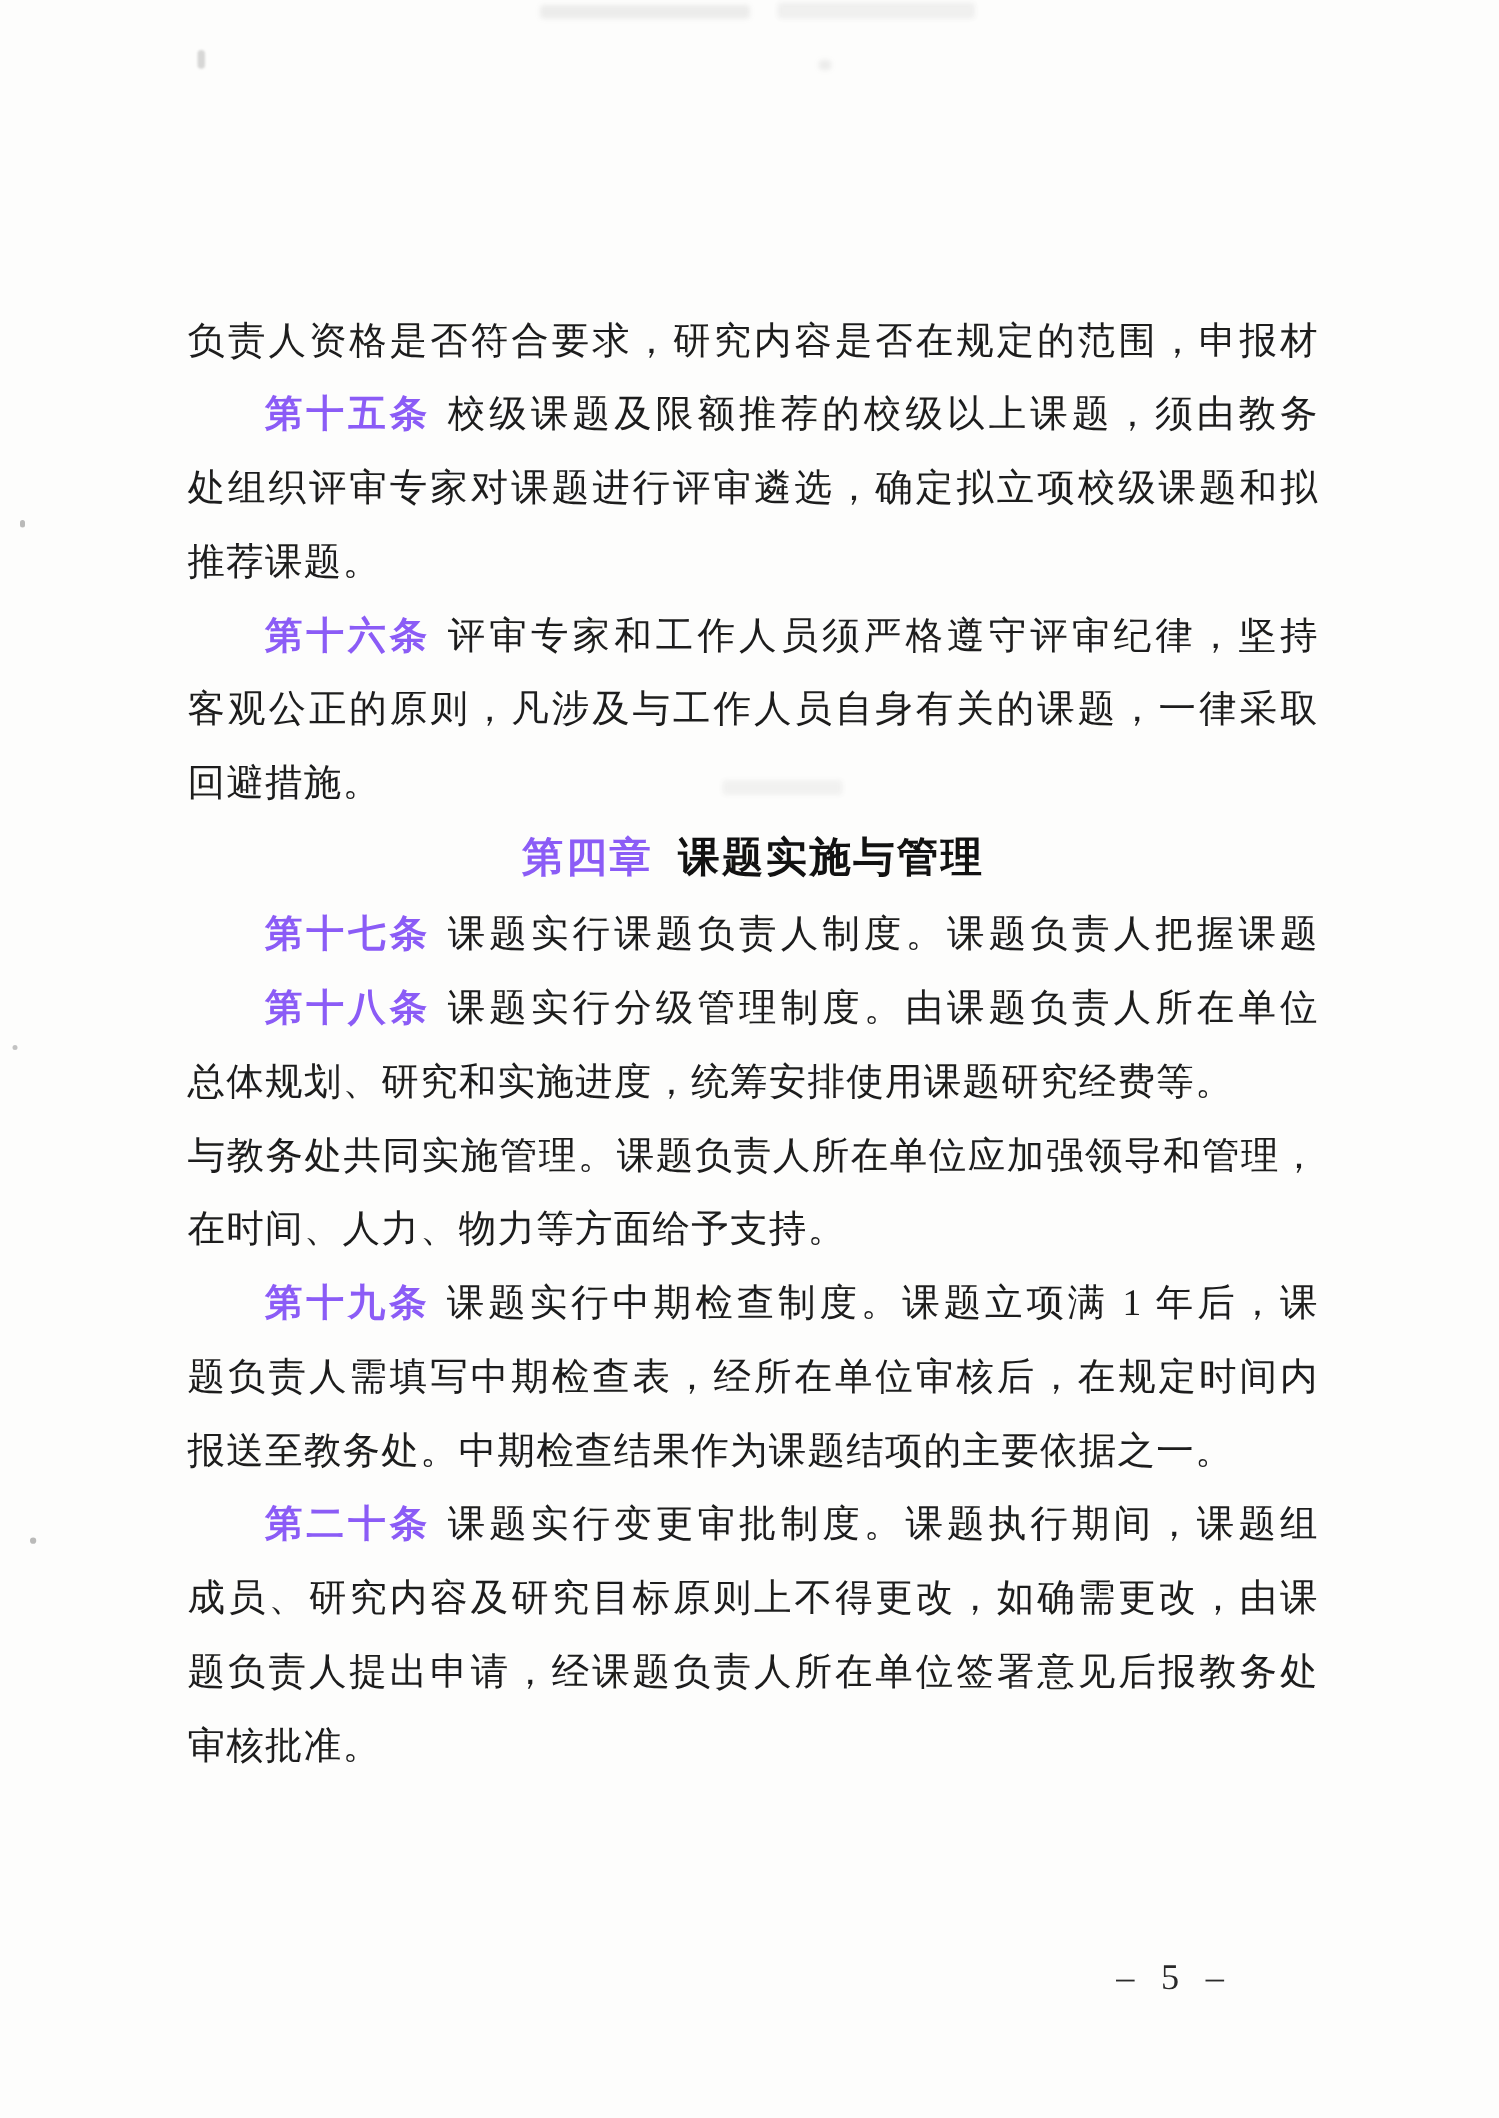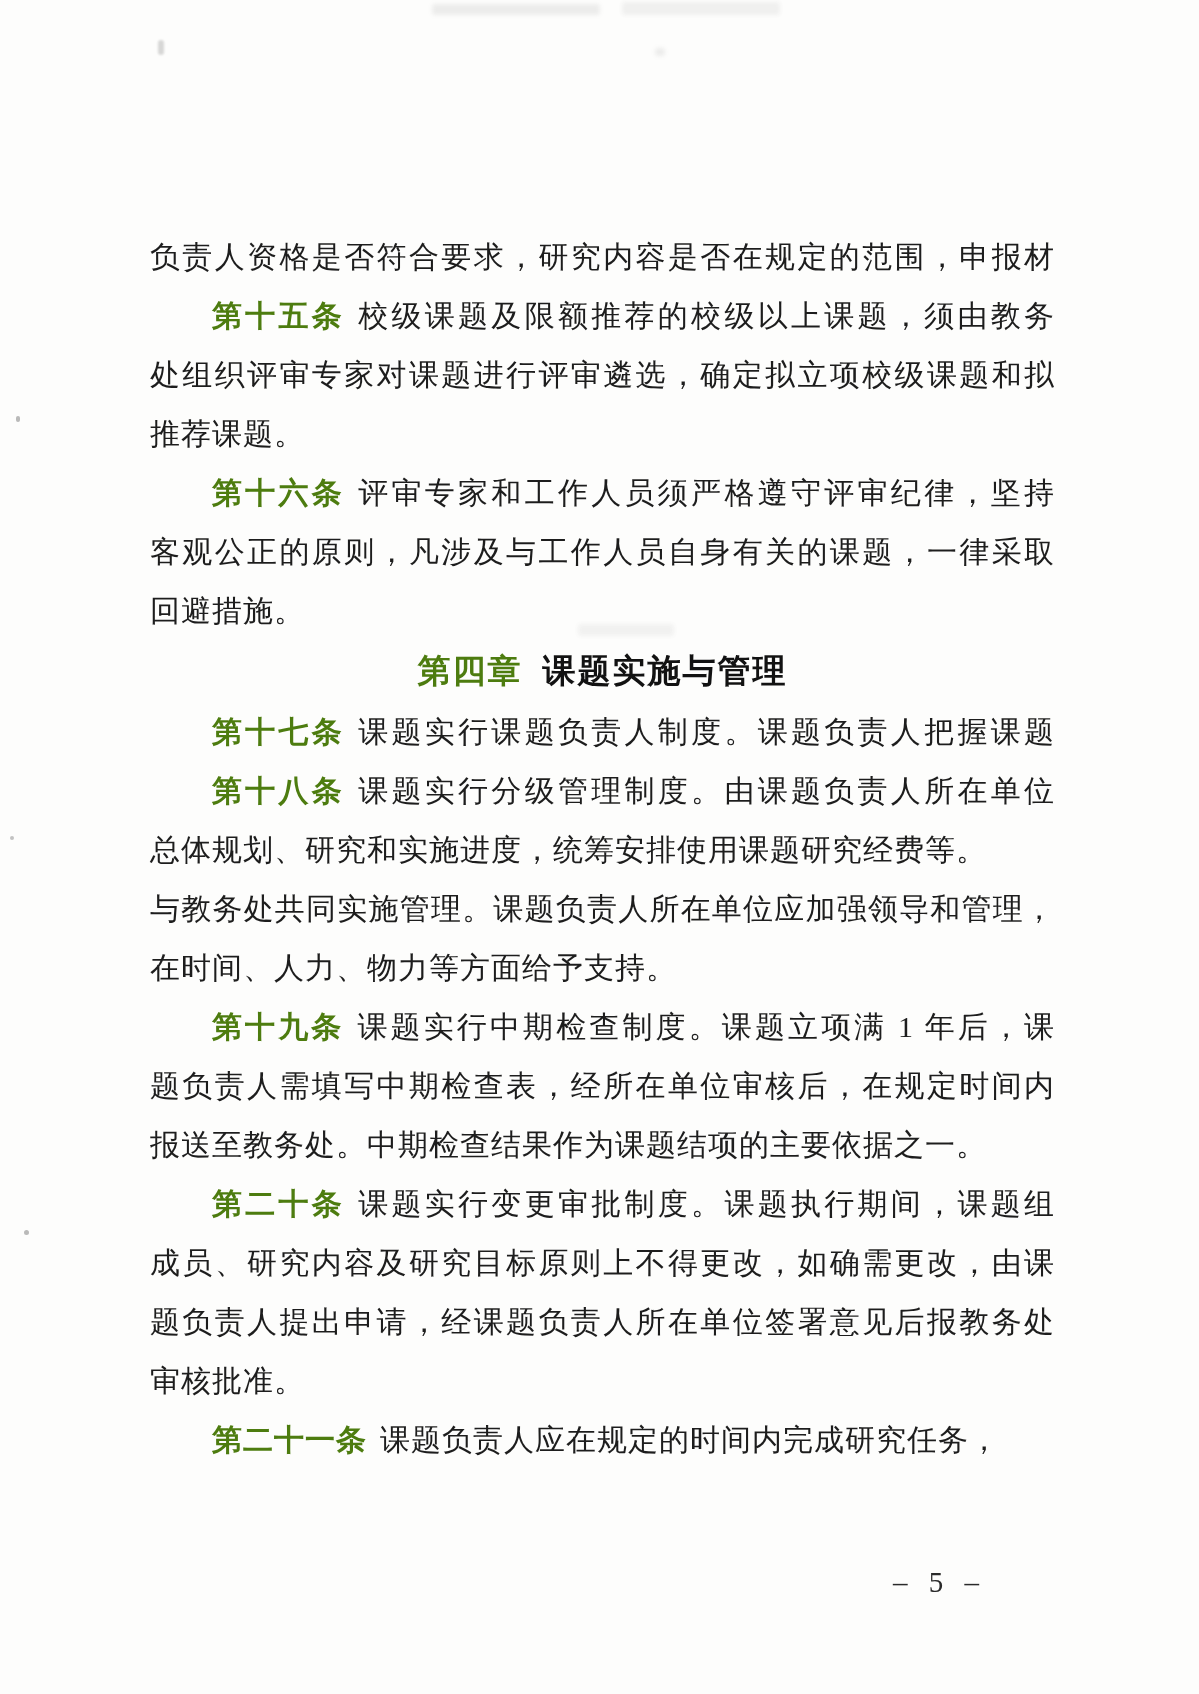--- a/index.html
+++ b/index.html
@@ -3,27 +3,27 @@
 <meta charset="utf-8">
 <style>
   html,body{margin:0;padding:0;}
   body{
     width:1199px;height:1694px;position:relative;overflow:hidden;
     background:#fdfdfc;
     font-family:"Liberation Serif","DejaVu Serif",serif;
   }
   .page{position:absolute;inset:0;background:#fdfdfc;}
   .doc{
-    position:absolute;left:150px;top:227px;width:905px;
+    position:absolute;left:150px;top:243px;width:905px;
     color:#1d1d1d;font-size:30px;letter-spacing:1px;
   }
   .l{height:59px;line-height:59px;margin:0;text-align:left;}
   .fill{text-align:justify;text-align-last:justify;}
   .ind{text-indent:62px;}
-  .term{font-weight:bold;color:#4d7c0f;margin-right:13px;}
+  .term{font-weight:bold;color:#8b5cf6;margin-right:13px;}
   .hd{
     text-align:center;text-align-last:center;font-weight:bold;
     font-size:33px;letter-spacing:2px;color:#121212;height:62px;line-height:62px;
   }
   .hd .term{margin-right:20px;}
   .pageno{
     position:absolute;left:893px;top:1566px;width:180px;
     font-size:29px;letter-spacing:7px;color:#2a2a2a;white-space:nowrap;
   }
   
@@ -73,17 +73,16 @@
 
     <p class="l ind fill"><span class="term">第十九条</span><span>课题实行中期检查制度。课题立项满 1 年后，课</span></p>
     <p class="l fill">题负责人需填写中期检查表，经所在单位审核后，在规定时间内</p>
     <p class="l">报送至教务处。中期检查结果作为课题结项的主要依据之一。</p>
 
     <p class="l ind fill"><span class="term">第二十条</span><span>课题实行变更审批制度。课题执行期间，课题组</span></p>
     <p class="l fill">成员、研究内容及研究目标原则上不得更改，如确需更改，由课</p>
     <p class="l fill">题负责人提出申请，经课题负责人所在单位签署意见后报教务处</p>
     <p class="l">审核批准。</p>
 
-    <p class="l ind"><span class="term">第二十一条</span><span>课题负责人应在规定的时间内完成研究任务，</span></p>
   </div>
 
   <div class="pageno">– 5 –</div>
 </div>
 
 </body></html>

